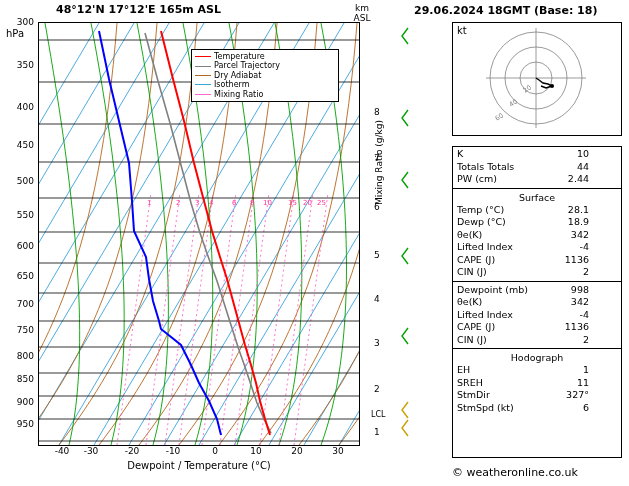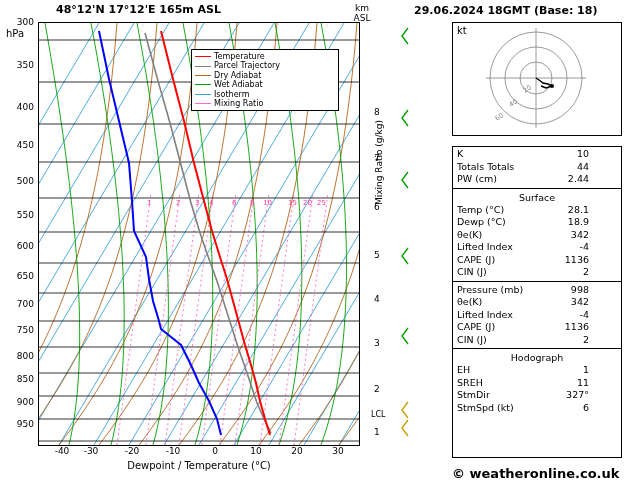--- a/index.html
+++ b/index.html
@@ -41,21 +41,21 @@
 
   
   .indices{position:absolute;left:452px;top:146px;width:168px;height:310px;border:1px solid #000;background:#fff;font-size:9.5px;}
   .indices .sec{padding:1px 4px 1px 4px;}
   .indices .line{display:flex;justify-content:space-between;line-height:12.5px;}
   .indices .center{text-align:center;line-height:13px;}
   .indices hr{border:none;border-top:1px solid #000;margin:1px 0;}
   .ind-name{white-space:nowrap;}
   .ind-val{padding-right:28px;}
 
-  .credit{position:absolute;left:452px;top:466px;font-size:13px;font-weight:bold;}
+  .credit{position:absolute;left:452px;top:466px;font-size:11px;}
 </style>
 </head>
 <body>
 
 <div class="page">
 
   <div class="hdr-hpa">hPa</div>
   <div class="hdr-coord">48°12'N 17°12'E 165m ASL</div>
   <div class="hdr-km">
     <span>km</span><br>
@@ -182,24 +182,20 @@
         </div>
       <div class="row">
           <span class="sw" style="border-color:#808080"></span>
           <span>Parcel Trajectory</span>
         </div>
       <div class="row">
           <span class="sw" style="border-color:#b5651d"></span>
           <span>Dry Adiabat</span>
         </div>
       <div class="row">
-          <span class="sw" style="border-color:#00a000"></span>
-          <span>Wet Adiabat</span>
-        </div>
-      <div class="row">
           <span class="sw" style="border-color:#3aa3dc"></span>
           <span>Isotherm</span>
         </div>
       <div class="row">
           <span class="sw" style="border-color:#ff66cc"></span>
           <span>Mixing Ratio</span>
         </div>
     </div>
   </div>
 
@@ -302,21 +298,21 @@
           <span class="ind-val">1136</span>
         </div>
       <div class="line">
           <span class="ind-name">CIN (J)</span>
           <span class="ind-val">2</span>
         </div>
     </div>
     <hr>
     <div class="sec">
       <div class="line">
-          <span class="ind-name">Pressure (mb)</span>
+          <span class="ind-name">Dewpoint (mb)</span>
           <span class="ind-val">998</span>
         </div>
       <div class="line">
           <span class="ind-name">θe(K)</span>
           <span class="ind-val">342</span>
         </div>
       <div class="line">
           <span class="ind-name">Lifted Index</span>
           <span class="ind-val">-4</span>
         </div>

